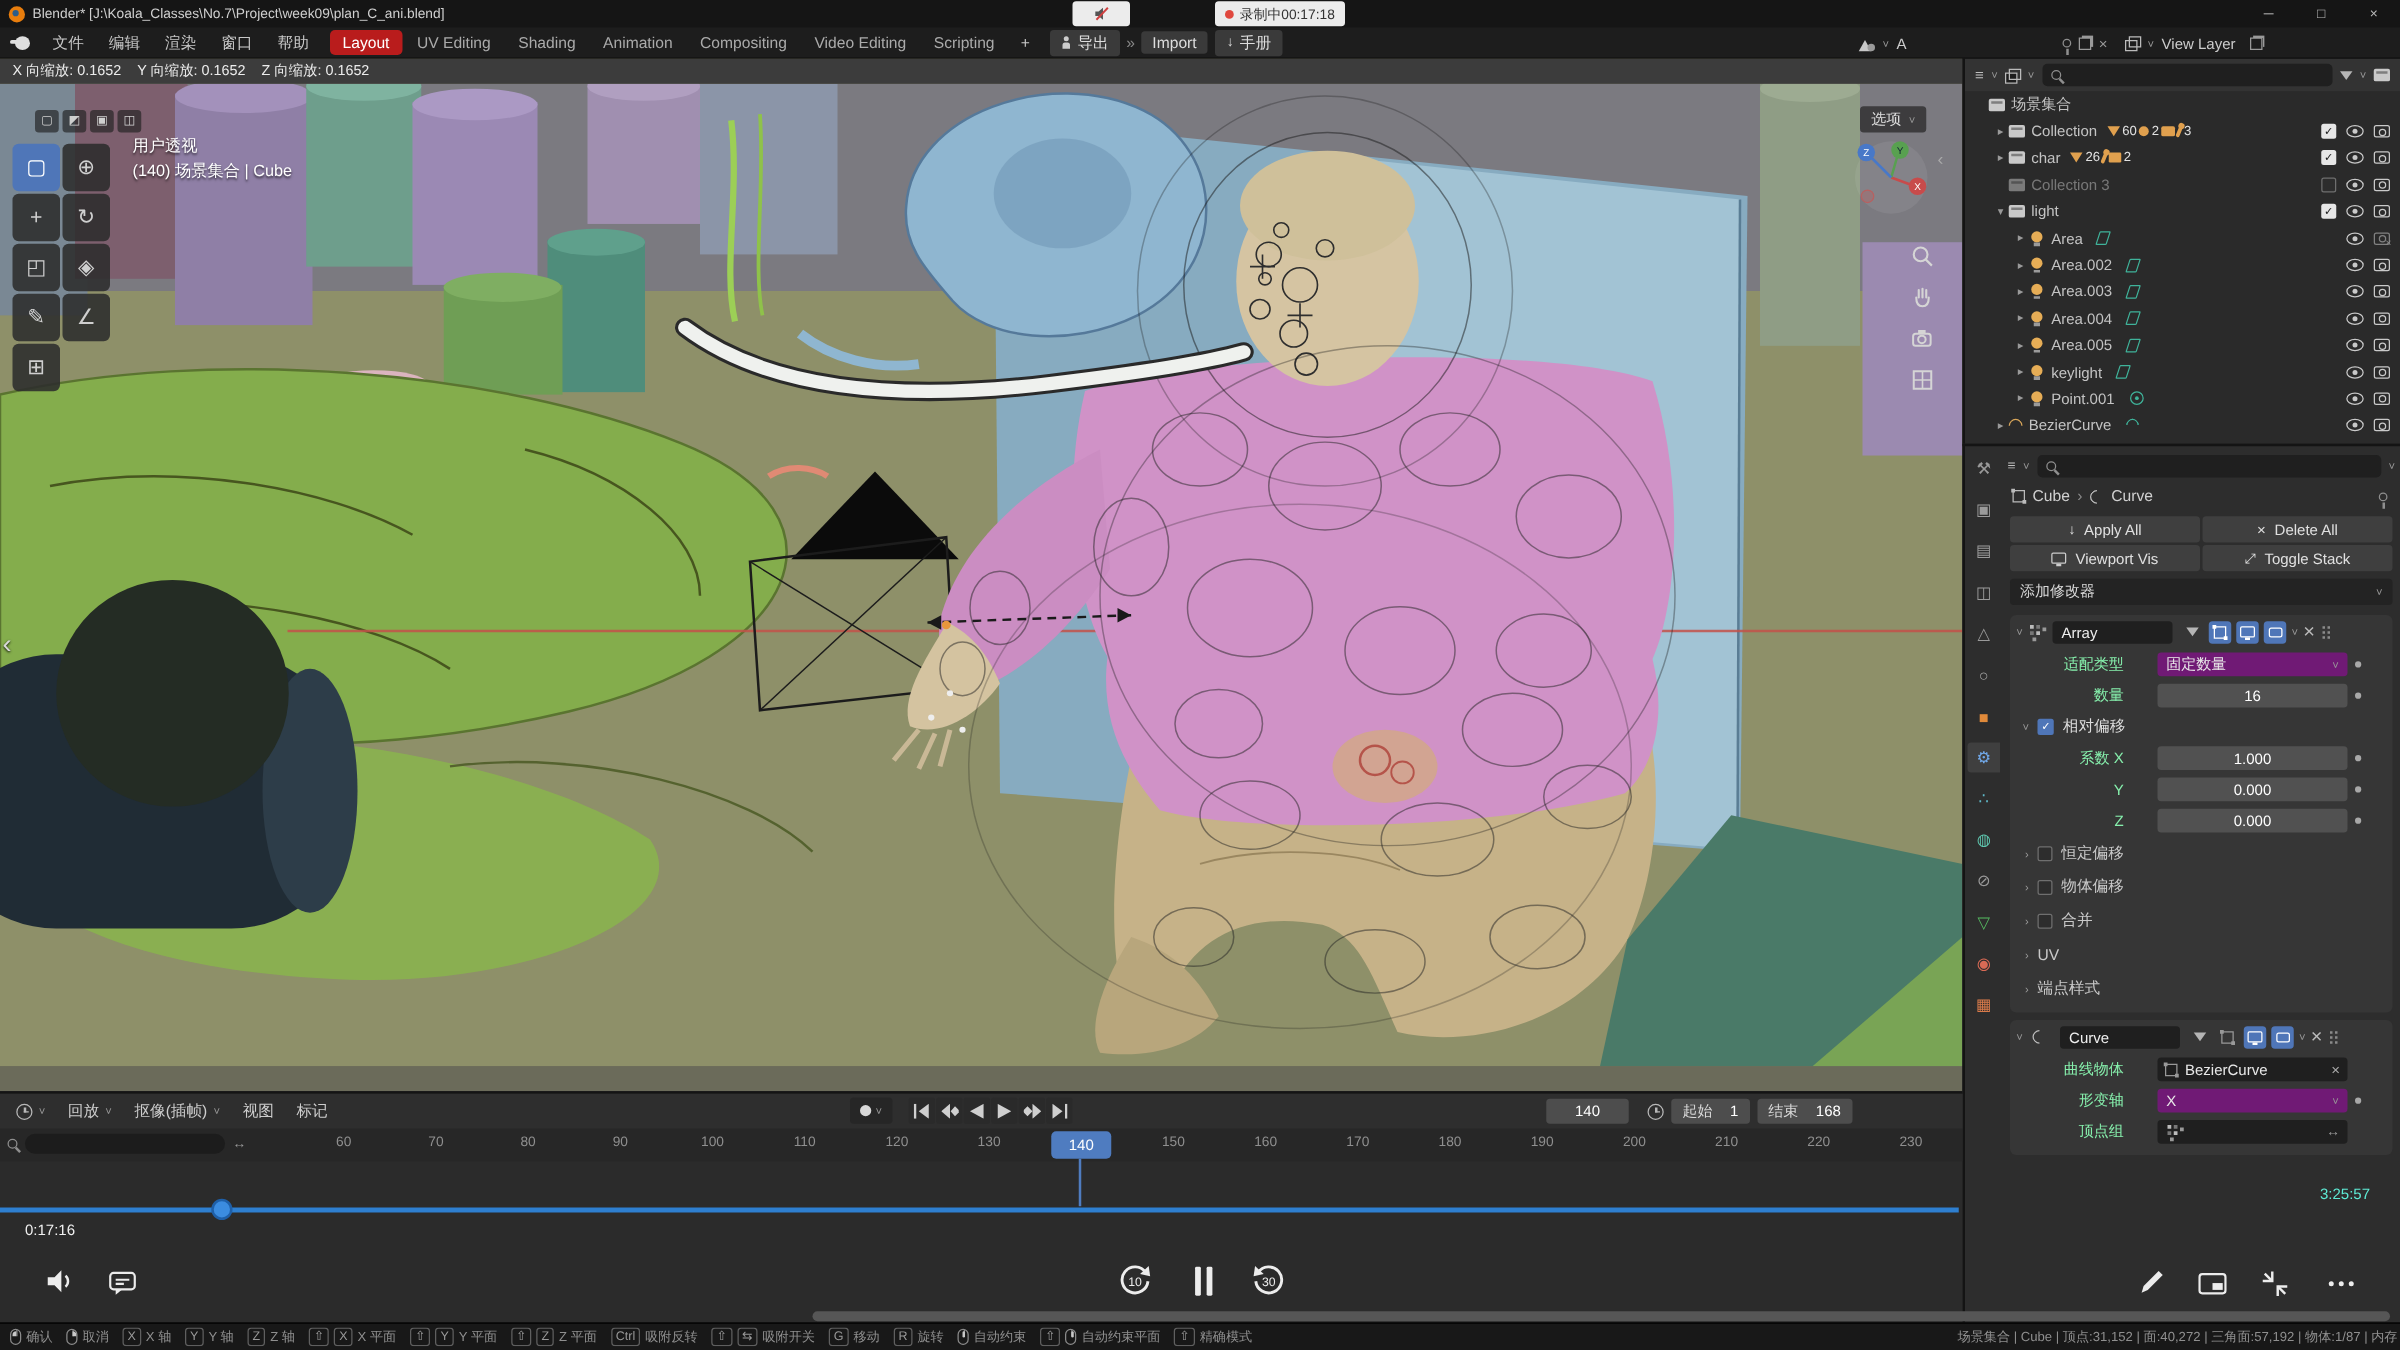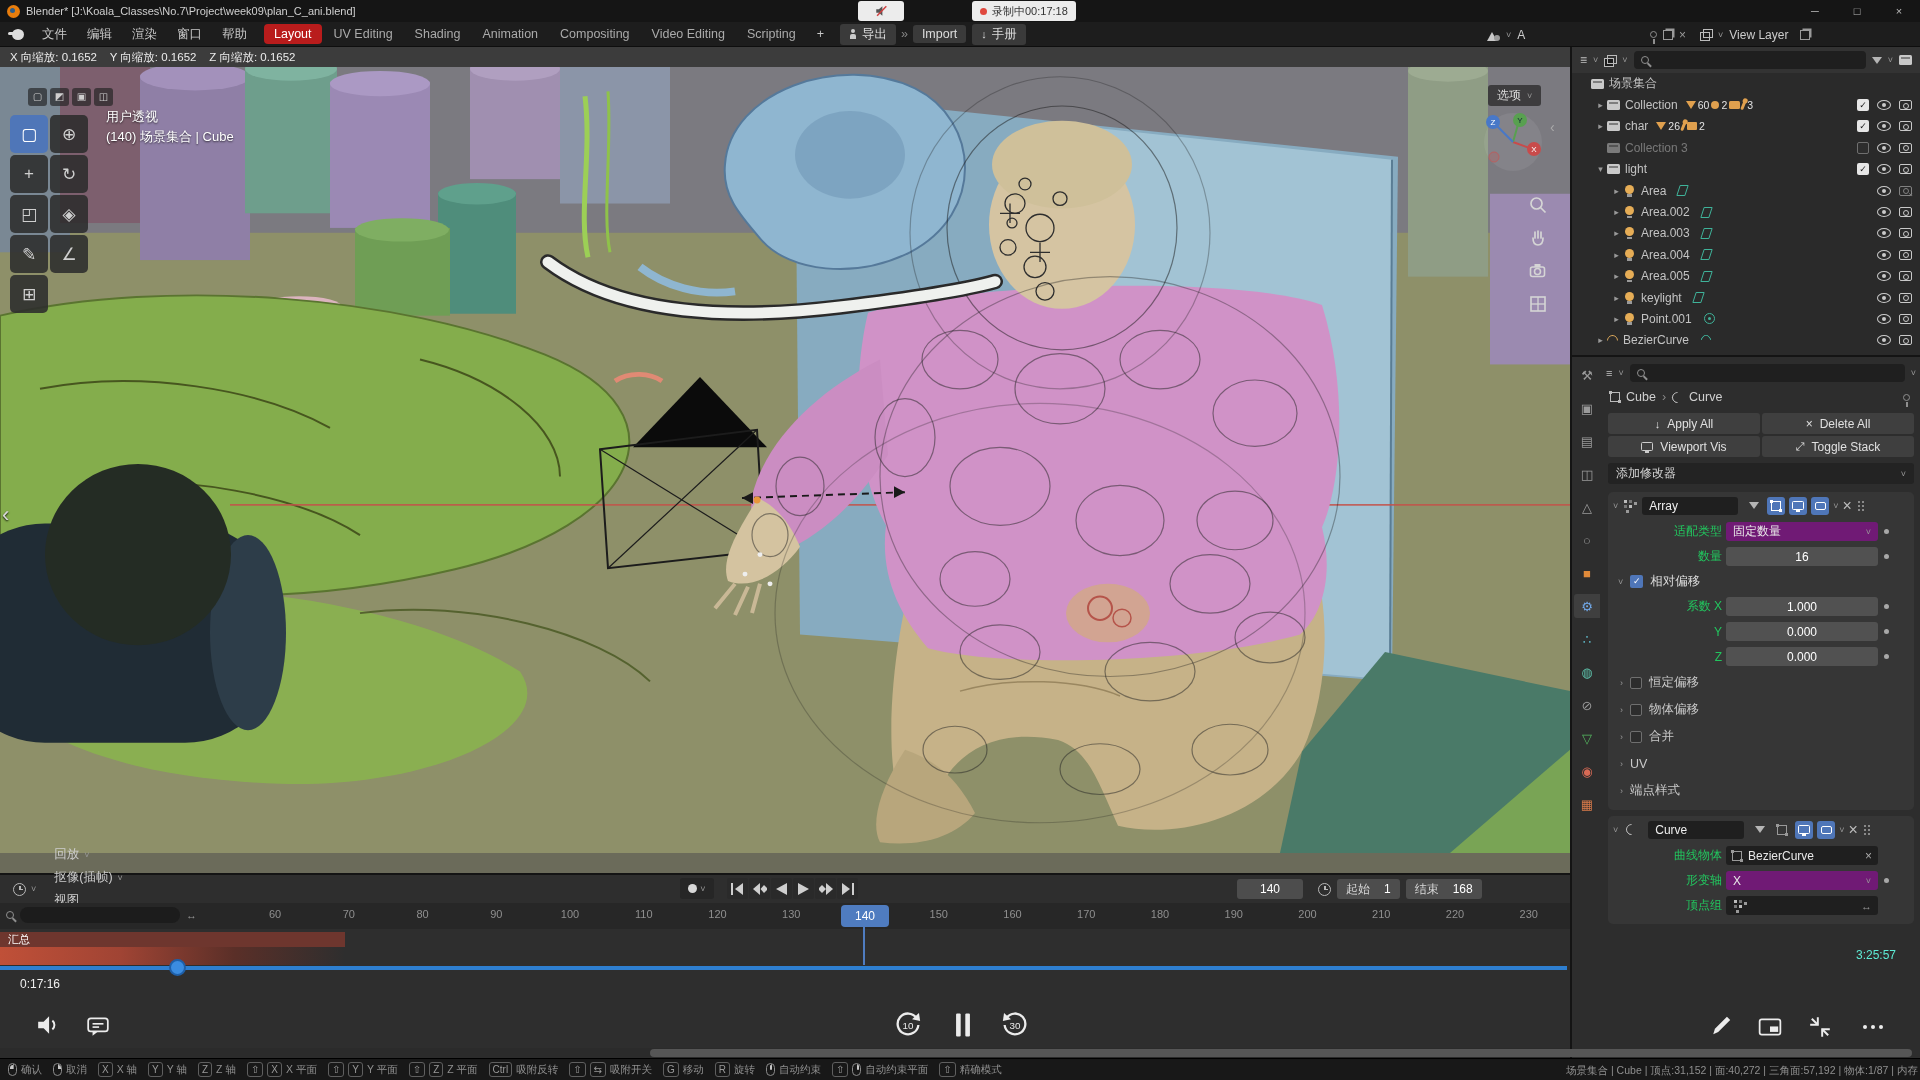--- a/index.html
+++ b/index.html
@@ -128,21 +128,21 @@
   .pbtn { height:21px; background:#3f3f3f; border-radius:3px; color:#e0e0e0; font-size:12px; display:flex; align-items:center; justify-content:center; gap:7px; }
   #add-modifier { height:21px; background:#232323; border-radius:3px; color:#d8d8d8; font-size:12px; display:flex; align-items:center;
     padding:0 8px; margin:0 2px 8px 2px; }
   #add-modifier span:first-child { flex:1; }
   .mod-panel { background:#363636; border-radius:5px; margin:0 2px 6px 2px; padding-bottom:6px; }
   .mod-head { height:27px; display:flex; align-items:center; gap:4px; padding:0 5px; }
   .mod-name { width:96px; height:18px; background:#1f1f1f; border-radius:3px; color:#eee; font-size:12px; line-height:18px; padding-left:7px; margin:0 3px; }
   .mtg { width:18px; height:18px; border-radius:3px; display:flex; align-items:center; justify-content:center; color:#999; }
   .mtg.on { background:#4f76b8; color:#fff; }
   .prow { display:flex; align-items:center; height:25px; padding-right:4px; }
-  .prow .plbl { width:118px; text-align:right; color:#22c55e; font-size:12px; padding-right:4px; }
+  .prow .plbl { width:118px; text-align:right; color:#86efac; font-size:12px; padding-right:27px; }
   .prow .pfield { width:152px; height:19px; border-radius:3px; font-size:12px; display:flex; align-items:center; color:#e8e8e8; }
   .pfield.dropdown { background:#701a75; padding:0 7px; }
   .pfield.dropdown span:first-child { flex:1; }
   .pfield.value { background:#515151; justify-content:center; color:#fff; }
   .pfield.objfield { background:#1f1f1f; padding:0 6px; gap:6px; }
   .pfield.objfield .otext { flex:1; }
   .prow .deco { width:16px; display:flex; justify-content:center; }
   .sub-head { display:flex; align-items:center; gap:7px; height:25px; padding-left:10px; color:#dcdcdc; font-size:12.5px; }
   .collapsed-row { display:flex; align-items:center; gap:7px; height:27px; padding-left:12px; color:#c9c9c9; font-size:12.5px; }
   
@@ -849,21 +849,21 @@
     </div>
   </div>
 </div>
 
 <div id="timeline">
   <div id="tl-header">
     <span class="tl-menu" style="margin-left:4px;">
       <span class="ic-clockface"></span>
       <span class="caret">˅</span>
     </span>
-    <span id="tl-menus" style="display:flex;flex-direction:column;">
+    <span id="tl-menus" style="display:flex;">
         <span class="tl-menu">
           <span>回放</span>
           <span class="caret">˅</span>
         </span>
         <span class="tl-menu">
           <span>抠像(插帧)</span>
           <span class="caret">˅</span>
         </span>
         <span class="tl-menu">
           <span>视图</span>
@@ -941,26 +941,20 @@
       <span class="tick" style="left: 1233.75px;">190</span>
       <span class="tick" style="left: 1307.5px;">200</span>
       <span class="tick" style="left: 1381.25px;">210</span>
       <span class="tick" style="left: 1455px;">220</span>
       <span class="tick" style="left: 1528.75px;">230</span>
     </div>
   <div id="tl-filter">
     <span class="ic ic-search"></span>
     <span id="tl-filter-field"></span>
     <span style="color:#999;font-size:11px;">↔</span>
-  </div>
-  <div id="tl-channels">
-    <div id="summary-strip">
-      <div id="summary-label-row">汇总</div>
-      <div id="summary-key-row"></div>
-    </div>
   </div>
   <div id="playhead-pill">140</div>
   <div id="playhead-line"></div>
   <div id="tl-scrollbar"></div>
 </div>
 
 <div id="progress-line"></div>
 <div id="progress-knob"></div>
 <div id="elapsed">0:17:16</div>
 <div id="total-time">3:25:57</div>

